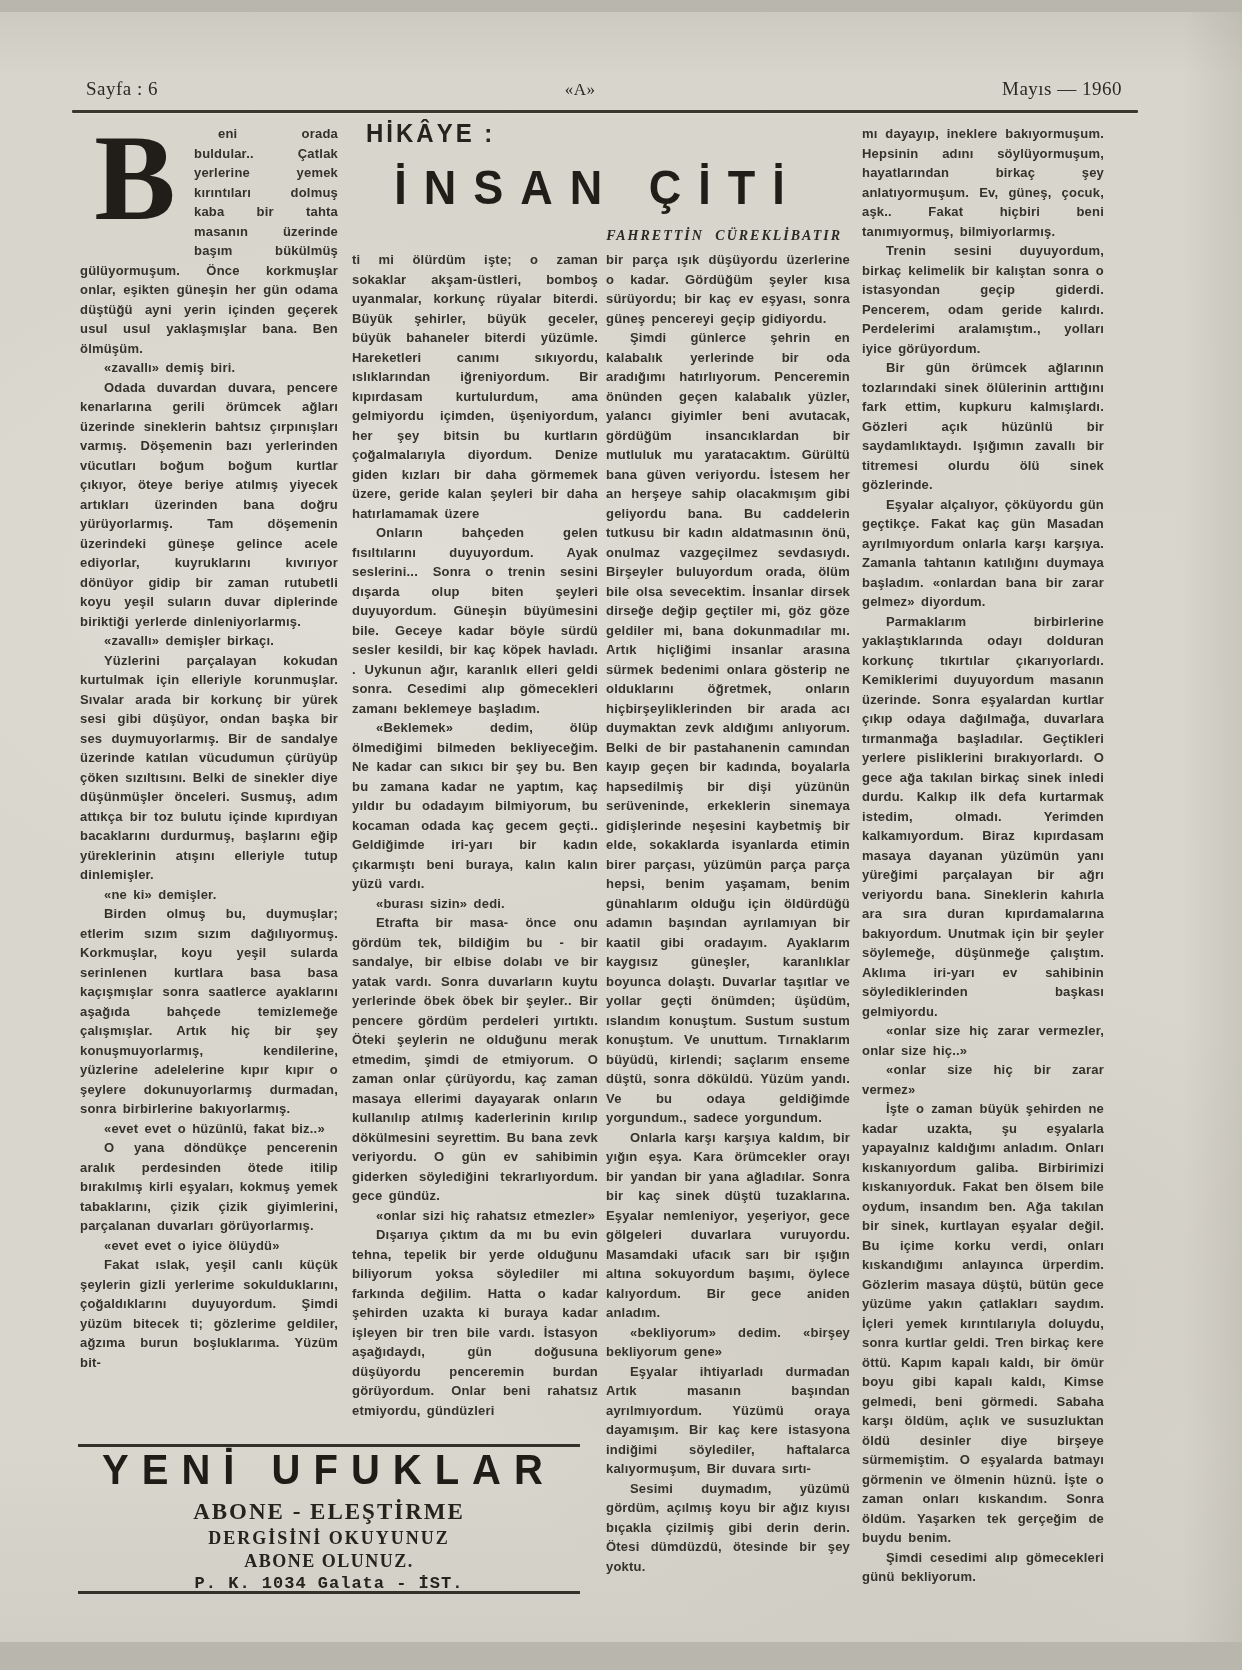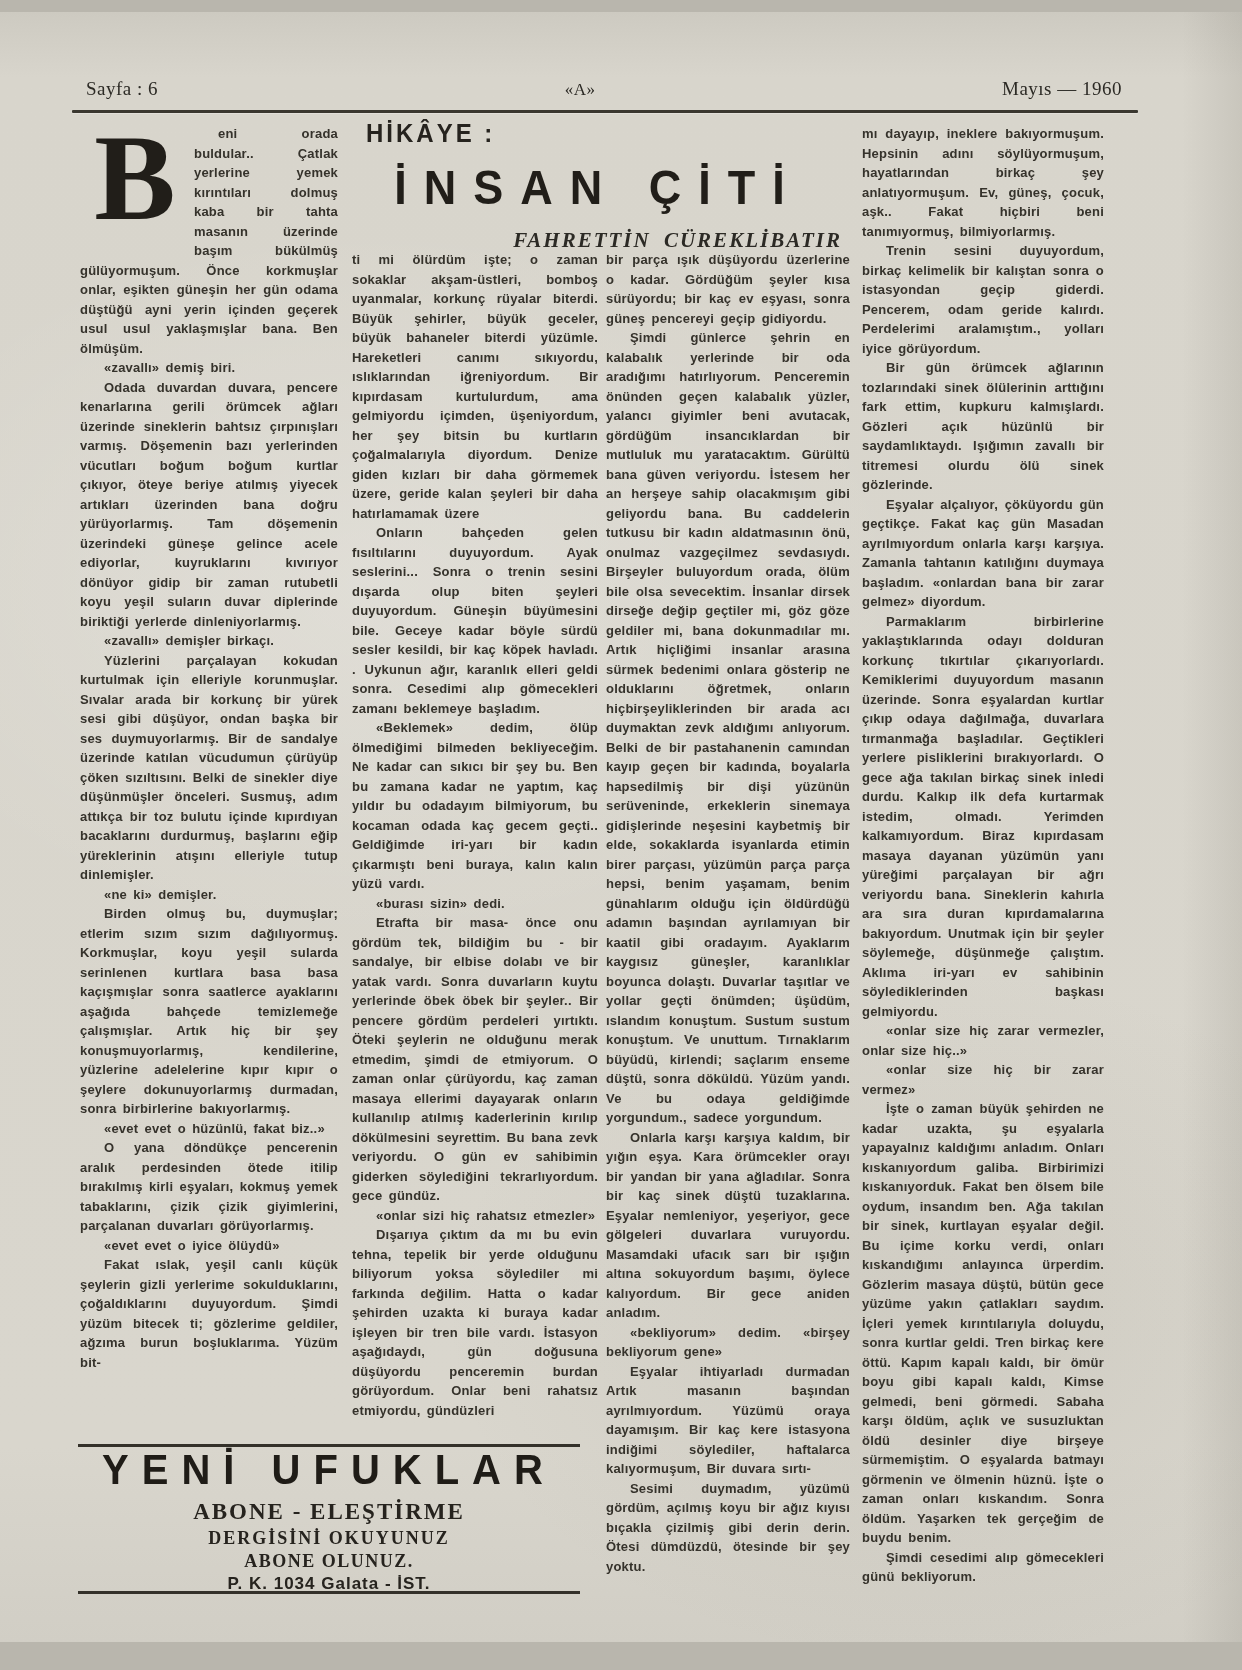--- a/index.html
+++ b/index.html
@@ -40,21 +40,21 @@
     margin-left:14px;transform:scaleY(1.05);
   }
   .title{
     margin-top:14px;text-align:center;
     font-size:45px;font-weight:700;letter-spacing:17px;
     color:#211e19;white-space:nowrap;transform:scaleY(1.08);
   }
   .author{
     margin-top:14px;text-align:right;padding-right:2px;
     font-family:"Liberation Serif", serif;font-style:italic;
-    font-size:21px;font-weight:700;letter-spacing:2px;color:#2c2a25;
+    font-size:14px;font-weight:700;letter-spacing:2px;color:#2c2a25;
     word-spacing:6px;
   }
   
   .col{
     position:absolute;overflow:hidden;
     font-size:13px;font-weight:700;line-height:19.5px;
     letter-spacing:0.2px;word-spacing:2.5px;
     color:#35322b;
   }
   .col p{margin:0;text-align:justify;text-indent:24px;}
@@ -78,21 +78,21 @@
     text-align:center;color:#26231e;
     box-sizing:border-box;
   }
   .ad-title{
     font-size:40px;font-weight:900;letter-spacing:13px;
     color:#1f1c17;transform:scaleY(1.05);white-space:nowrap;
   }
   .ad-l1{font-family:"Liberation Serif", serif;font-size:23px;font-weight:700;letter-spacing:2px;margin-top:7px;}
   .ad-l2{font-family:"Liberation Serif", serif;font-size:18px;font-weight:700;letter-spacing:2px;margin-top:3px;}
   .ad-l3{font-family:"Liberation Serif", serif;font-size:18px;font-weight:700;letter-spacing:1.5px;margin-top:2px;}
-  .ad-l4{font-family:Liberation Sans, sans-serif;font-size:17px;font-weight:700;letter-spacing:1px;margin-top:2px;}
+  .ad-l4{font-family:Liberation Mono, monospace;font-size:17px;font-weight:700;letter-spacing:1px;margin-top:2px;}
 </style>
 </head>
 <body>
 
 <div class="page">
 
   <div class="header">
     <span>Sayfa : 6</span>
     <span class="center">«A»</span>
     <span>Mayıs — 1960</span>

